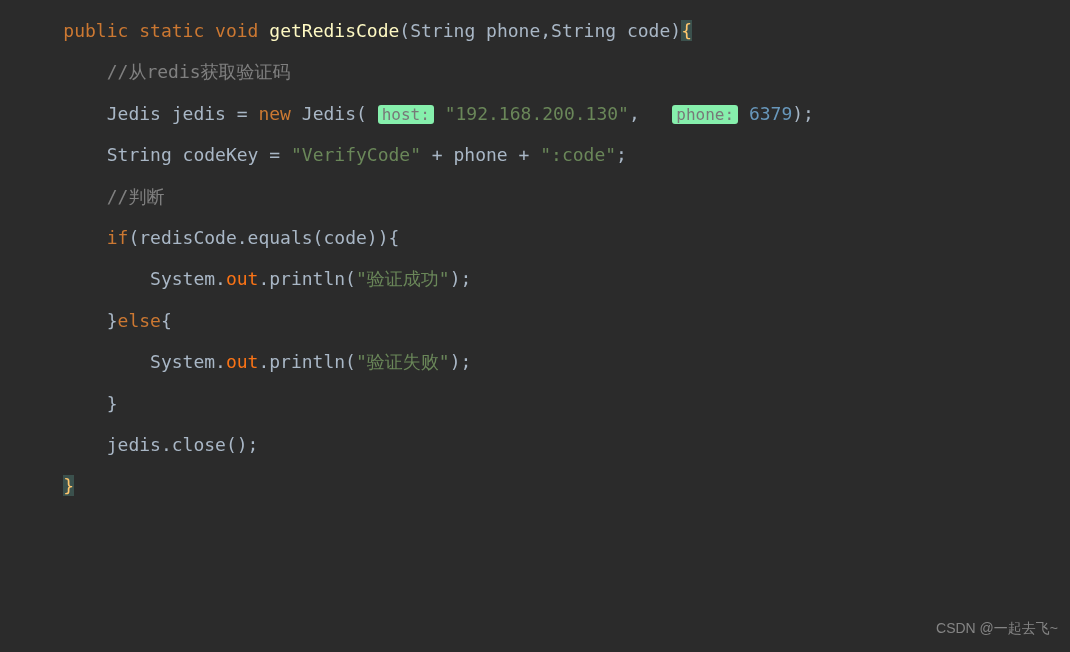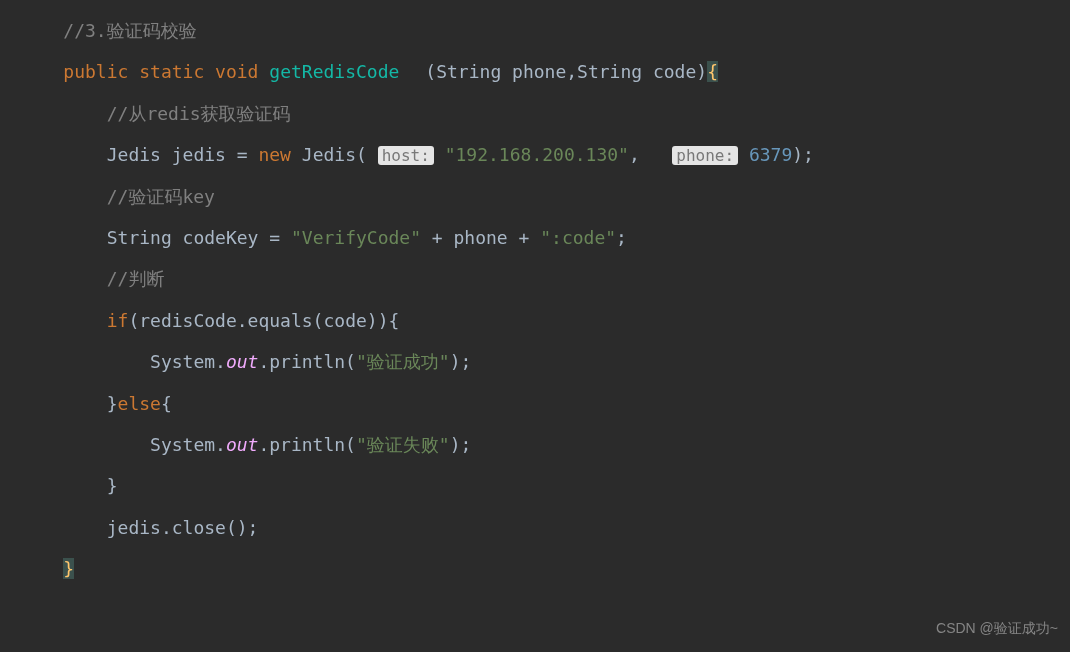--- a/index.html
+++ b/index.html
@@ -18,67 +18,64 @@
       height: 652px;
       overflow: hidden;
       position: relative;
     }
     .code-line {
       white-space: pre;
       padding-left: 20px;
     }
     .comment { color: #808080; }
     .keyword { color: #cc7832; }
-    .method-name { color: #14b8a6; }
+    .method-name { color: #fef9c3; }
     .class-name { color: #a9b7c6; }
     .string { color: #6a8759; }
     .number { color: #6897bb; }
     .param-hint {
-      background-color: #e5e5e5;
+      background-color: #86efac;
       color: #787878;
       border-radius: 3px;
       padding: 0 4px;
       font-size: 16px;
     }
     .static-field {
-      color: #f0abfc;
-      font-style: italic;
+      color: #f97316;
     }
     .brace-highlight {
       background-color: #3b514d;
       color: #ffc66d;
     }
     .brace-highlight-close {
       background-color: #3b514d;
       color: #ffc66d;
     }
-    .punct { color: #a9b7c6; margin-left: 26px; }
+    .punct { color: #a9b7c6; }
     .watermark {
       position: absolute;
       bottom: 8px;
       right: 12px;
       color: #aaaaaa;
       font-size: 14px;
       font-family: sans-serif;
       opacity: 0.7;
     }
   </style>
 </head>
 <body>
 
 <div>
-  <div class="code-line">    <span class="comment">//3.验证码校验</span></div>
   <div class="code-line">    <span class="keyword">public</span> <span class="keyword">static</span> <span class="keyword">void</span> <span class="method-name">getRedisCode</span><span class="punct">(String phone,String code)</span><span class="brace-highlight">{</span></div>
   <div class="code-line">        <span class="comment">//从redis获取验证码</span></div>
   <div class="code-line">        <span class="class-name">Jedis</span> <span>jedis</span><span> = </span><span class="keyword">new</span> <span>Jedis</span>( <span class="param-hint">host:</span> <span class="string">"192.168.200.130"</span><span>,   </span><span class="param-hint">phone:</span> <span class="number">6379</span><span>);</span></div>
-  <div class="code-line">        <span class="comment">//验证码key</span></div>
   <div class="code-line">        <span class="class-name">String</span> <span>codeKey</span><span> = </span><span class="string">"VerifyCode"</span><span> + </span><span>phone</span><span> + </span><span class="string">":code"</span><span>;</span></div>
   <div class="code-line">        <span class="comment">//判断</span></div>
   <div class="code-line">        <span class="keyword">if</span><span>(redisCode.equals(code)){</span></div>
   <div class="code-line">            <span>System.</span><span class="static-field">out</span><span>.println(</span><span class="string">"验证成功"</span><span>);</span></div>
   <div class="code-line">        <span>}</span><span class="keyword">else</span><span>{</span></div>
   <div class="code-line">            <span>System.</span><span class="static-field">out</span><span>.println(</span><span class="string">"验证失败"</span><span>);</span></div>
   <div class="code-line">        <span>}</span></div>
   <div class="code-line">        <span>jedis.close();</span></div>
   <div class="code-line">    <span class="brace-highlight-close">}</span></div>
 </div>
 
-<div class="watermark">CSDN @验证成功~</div>
+<div class="watermark">CSDN @一起去飞~</div>
 
 </body></html>

